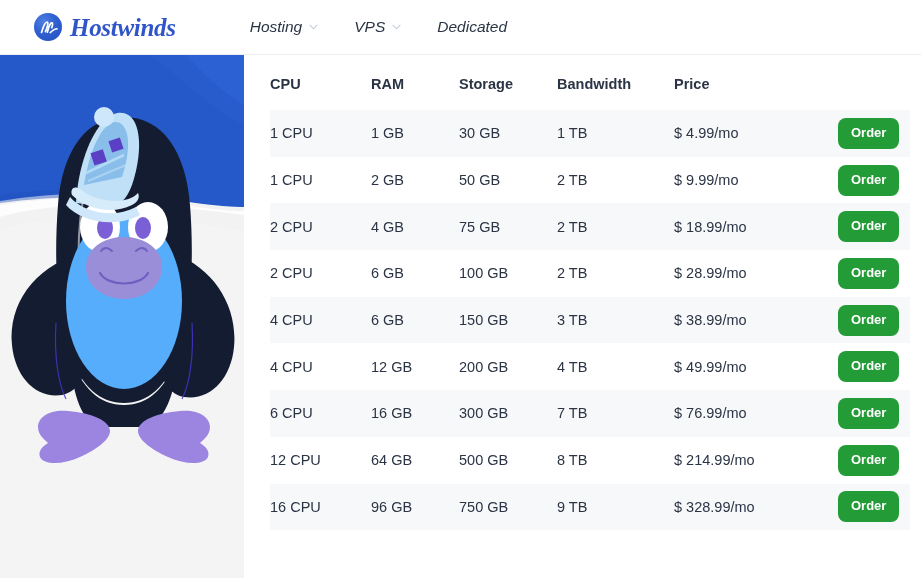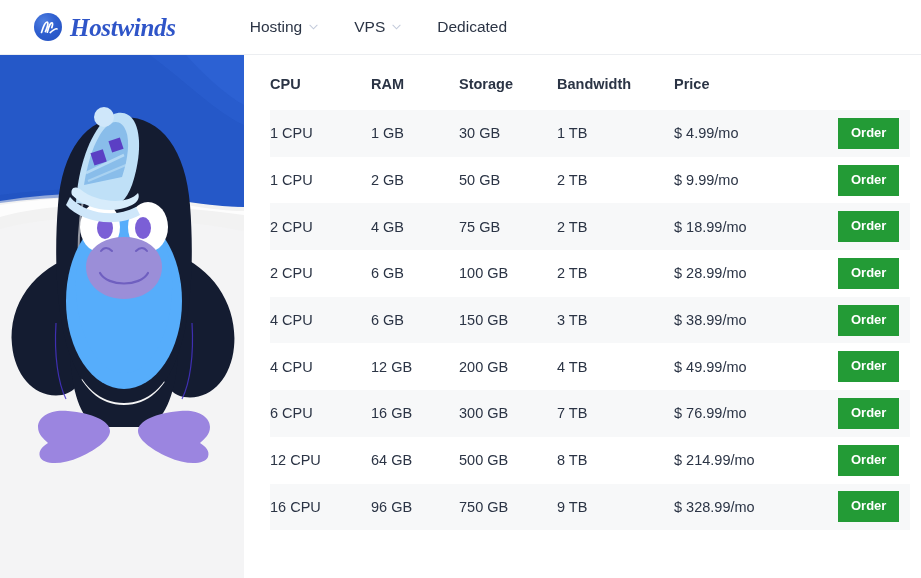--- a/index.html
+++ b/index.html
@@ -59,20 +59,21 @@
     gap: 7px;
     padding: 0 18px;
     height: 55px;
     cursor: pointer;
     white-space: nowrap;
   }
   .nav-label {
     font-size: 15.5px;
     color: #2b3445;
     font-weight: 400;
+    font-style: italic;
   }
   .chev {
     display: block;
     width: 9px; height: 6px;
     flex: none;
   }
 
   
   .left-panel {
     position: absolute;
@@ -125,21 +126,21 @@
   .col-pri { width: 164px; }
   .col-act { width: 72px; }
 
   .order-btn {
     display: inline-block;
     background: #239b36;
     color: #ffffff;
     font-size: 13px;
     font-weight: 700;
     border: none;
-    border-radius: 0;
+    border-radius: 8px;
     padding: 8px 13px;
     cursor: pointer;
     line-height: 1.15;
     font-family: "Liberation Sans", sans-serif;
   }
   .cell-act { text-align: left; padding-left: 1px; }
 </style>
 </head>
 <body>
 

